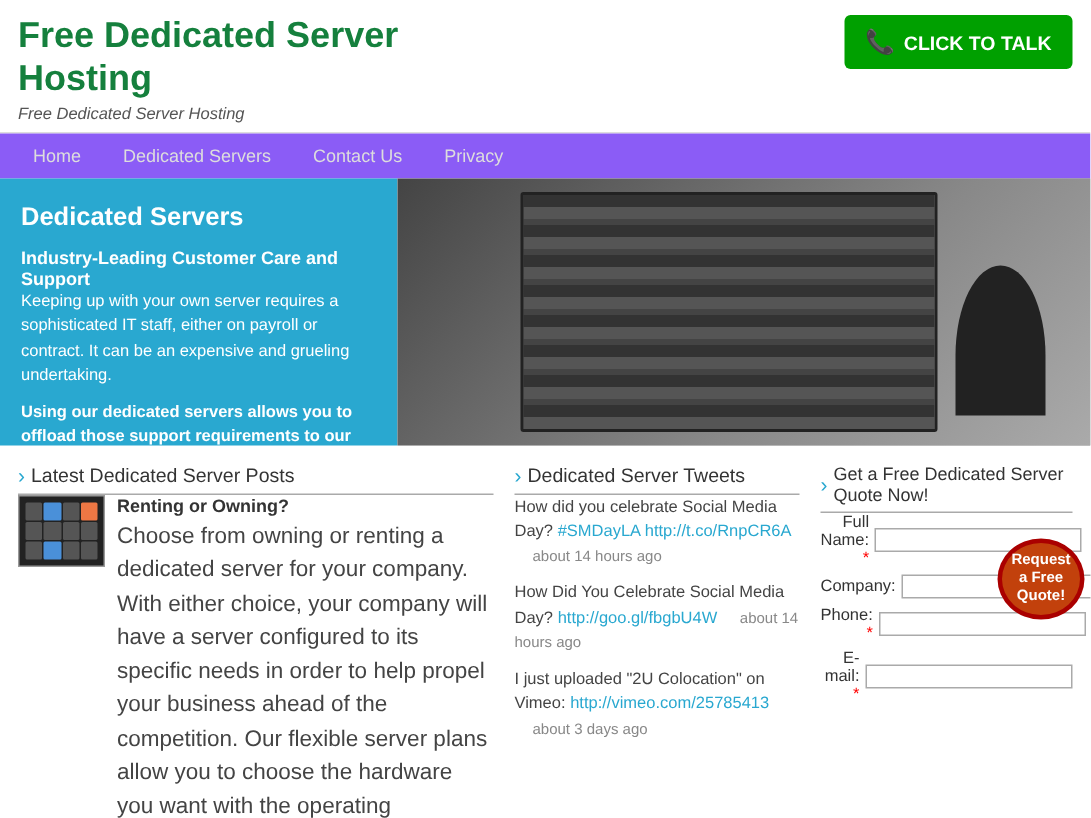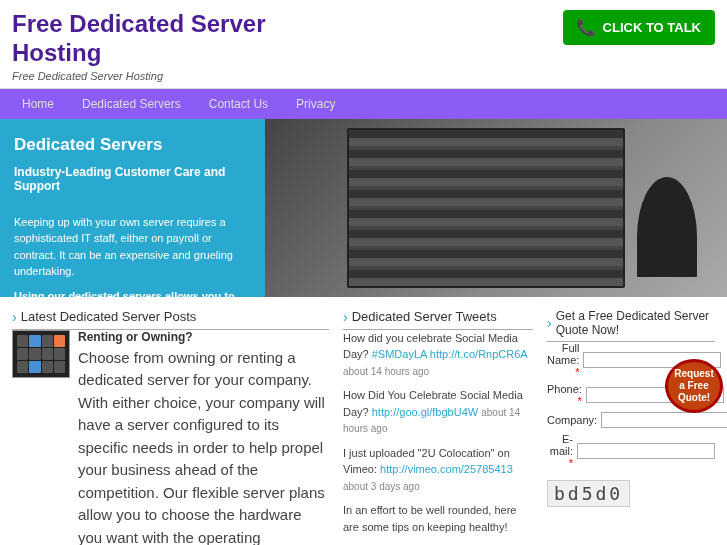--- a/index.html
+++ b/index.html
@@ -1,33 +1,33 @@
 <!DOCTYPE html>
 <html><head>
   <meta charset="utf-8">
   <style>
     * { margin: 0; padding: 0; box-sizing: border-box; }
     body { font-family: Arial, sans-serif; font-size: 12px; color: #333; background: #fff; width: 727px; overflow-x: hidden; }
 
     
     #header { padding: 10px 12px 6px 12px; display: flex; justify-content: space-between; align-items: flex-start; border-bottom: 1px solid #ddd; }
-    #header-title h1 { font-size: 24px; font-weight: bold; color: #4c1d95; line-height: 1.2; }
+    #header-title h1 { font-size: 24px; font-weight: bold; color: #15803d; line-height: 1.2; }
     #header-title .subtitle { font-size: 11px; color: #555; font-style: italic; margin-top: 2px; }
     #click-to-talk { background: #00a000; color: #fff; font-weight: bold; font-size: 13px; padding: 8px 14px; border-radius: 4px; display: flex; align-items: center; gap: 6px; cursor: pointer; white-space: nowrap; }
     #click-to-talk .phone-icon { font-size: 16px; }
 
     
     #nav { background: #8b5cf6; display: flex; padding: 0 8px; }
     #nav a { color: #ddd; text-decoration: none; font-size: 12px; padding: 8px 14px; display: block; }
 
     
     #hero { display: flex; height: 178px; margin: 0; }
     #hero-left { background: #29a8d0; color: #fff; padding: 16px 14px; width: 265px; flex-shrink: 0; }
     #hero-left h2 { font-size: 17px; font-weight: bold; margin-bottom: 10px; }
-    #hero-left .tagline { font-size: 12px; font-weight: bold; margin-bottom: 21px; }
+    #hero-left .tagline { font-size: 12px; font-weight: bold; margin-bottom: 0; }
     #hero-left .desc { font-size: 11px; line-height: 1.5; margin-bottom: 8px; }
     #hero-left .highlight { font-size: 11px; font-weight: bold; line-height: 1.5; }
     #hero-right { flex: 1; background: #888; overflow: hidden; position: relative; }
     #hero-server-img { width: 100%; height: 100%; background: linear-gradient(135deg, #444 0%, #666 30%, #888 60%, #aaa 100%); display: flex; align-items: center; justify-content: center; position: relative; }
     .server-rack { width: 60%; height: 90%; background: repeating-linear-gradient(180deg, #333 0px, #333 8px, #555 8px, #555 16px, #444 16px, #444 20px); border: 2px solid #222; margin-right: 20px; border-radius: 2px; }
     .person-silhouette { width: 60px; height: 100px; background: #222; border-radius: 50% 50% 0 0 / 60% 60% 0 0; position: absolute; right: 30px; bottom: 20px; }
 
     
     #main { padding: 12px; display: flex; gap: 14px; }
 
@@ -42,21 +42,21 @@
     .key { background: #555; border-radius: 1px; }
     .key.buy { background: #4a90d9; }
     .key.rent { background: #e74; }
     .post-content h4 { font-size: 12px; font-weight: bold; color: #333; margin-bottom: 3px; }
     .post-content p { font-size: 15px; line-height: 1.5; color: #444; }
 
     
     #tweets { width: 190px; flex-shrink: 0; }
     .tweet { font-size: 11px; line-height: 1.5; margin-bottom: 8px; color: #444; }
     .tweet a { color: #29a8d0; text-decoration: none; }
-    .tweet .time { color: #888; font-size: 10px; }
+    .tweet .time { color: #888; font-size: 10px; margin-left: 12px; }
 
     
     #quote-form { width: 168px; flex-shrink: 0; position: relative; }
     #quote-form h3 { font-size: 12px; }
     .form-row { display: flex; align-items: center; margin-bottom: 5px; font-size: 11px; }
     .form-row label { width: 62px; text-align: right; padding-right: 4px; color: #333; }
     .form-row label .req { color: red; }
     .form-row input { flex: 1; height: 16px; border: 1px solid #aaa; font-size: 10px; padding: 1px 2px; }
     .request-btn { position: absolute; right: -8px; top: 50px; background: #c2410c; color: #fff; font-size: 10px; font-weight: bold; text-align: center; width: 58px; padding: 6px 4px; border-radius: 50%; line-height: 1.2; cursor: pointer; border: 3px solid #aa0000; }
     .captcha { font-size: 18px; font-family: monospace; letter-spacing: 3px; color: #444; margin-top: 6px; background: #f0f0f0; padding: 2px 6px; border: 1px solid #ccc; display: inline-block; }
@@ -138,42 +138,36 @@
     <div class="tweet">
       <span>How Did You Celebrate Social Media Day?</span>
       <a href="#">http://goo.gl/fbgbU4W</a>
       <span class="time">about 14 hours ago</span>
     </div>
     <div class="tweet">
       <span>I just uploaded "2U Colocation" on Vimeo:</span>
       <a href="#">http://vimeo.com/25785413</a>
       <span class="time">about 3 days ago</span>
     </div>
-    <div class="tweet">
-      <span>In an effort to be well rounded, here are some tips on keeping healthy!</span>
-      
-      
-    </div>
   </div>
 
   <div id="quote-form">
     <h3>Get a Free Dedicated Server Quote Now!</h3>
     <div class="form-row">
       <label><span>Full Name:</span> <span class="req">*</span></label>
       <input type="text" style="">
     </div>
     <div class="form-row">
-      <label><span>Phone:</span> <span class="req">*</span></label>
+      <label><span>Company:</span></label>
       <input type="text" style="">
     </div>
     <div class="form-row">
-      <label><span>Company:</span></label>
+      <label><span>Phone:</span> <span class="req">*</span></label>
       <input type="text" style="">
     </div>
     <div class="form-row">
       <label><span>E-mail:</span> <span class="req">*</span></label>
       <input type="text" style="">
     </div>
-    <div class="captcha">bd5d0</div>
     <div class="request-btn">Request a Free Quote!</div>
   </div>
 
 </div>
 
 </body></html>

